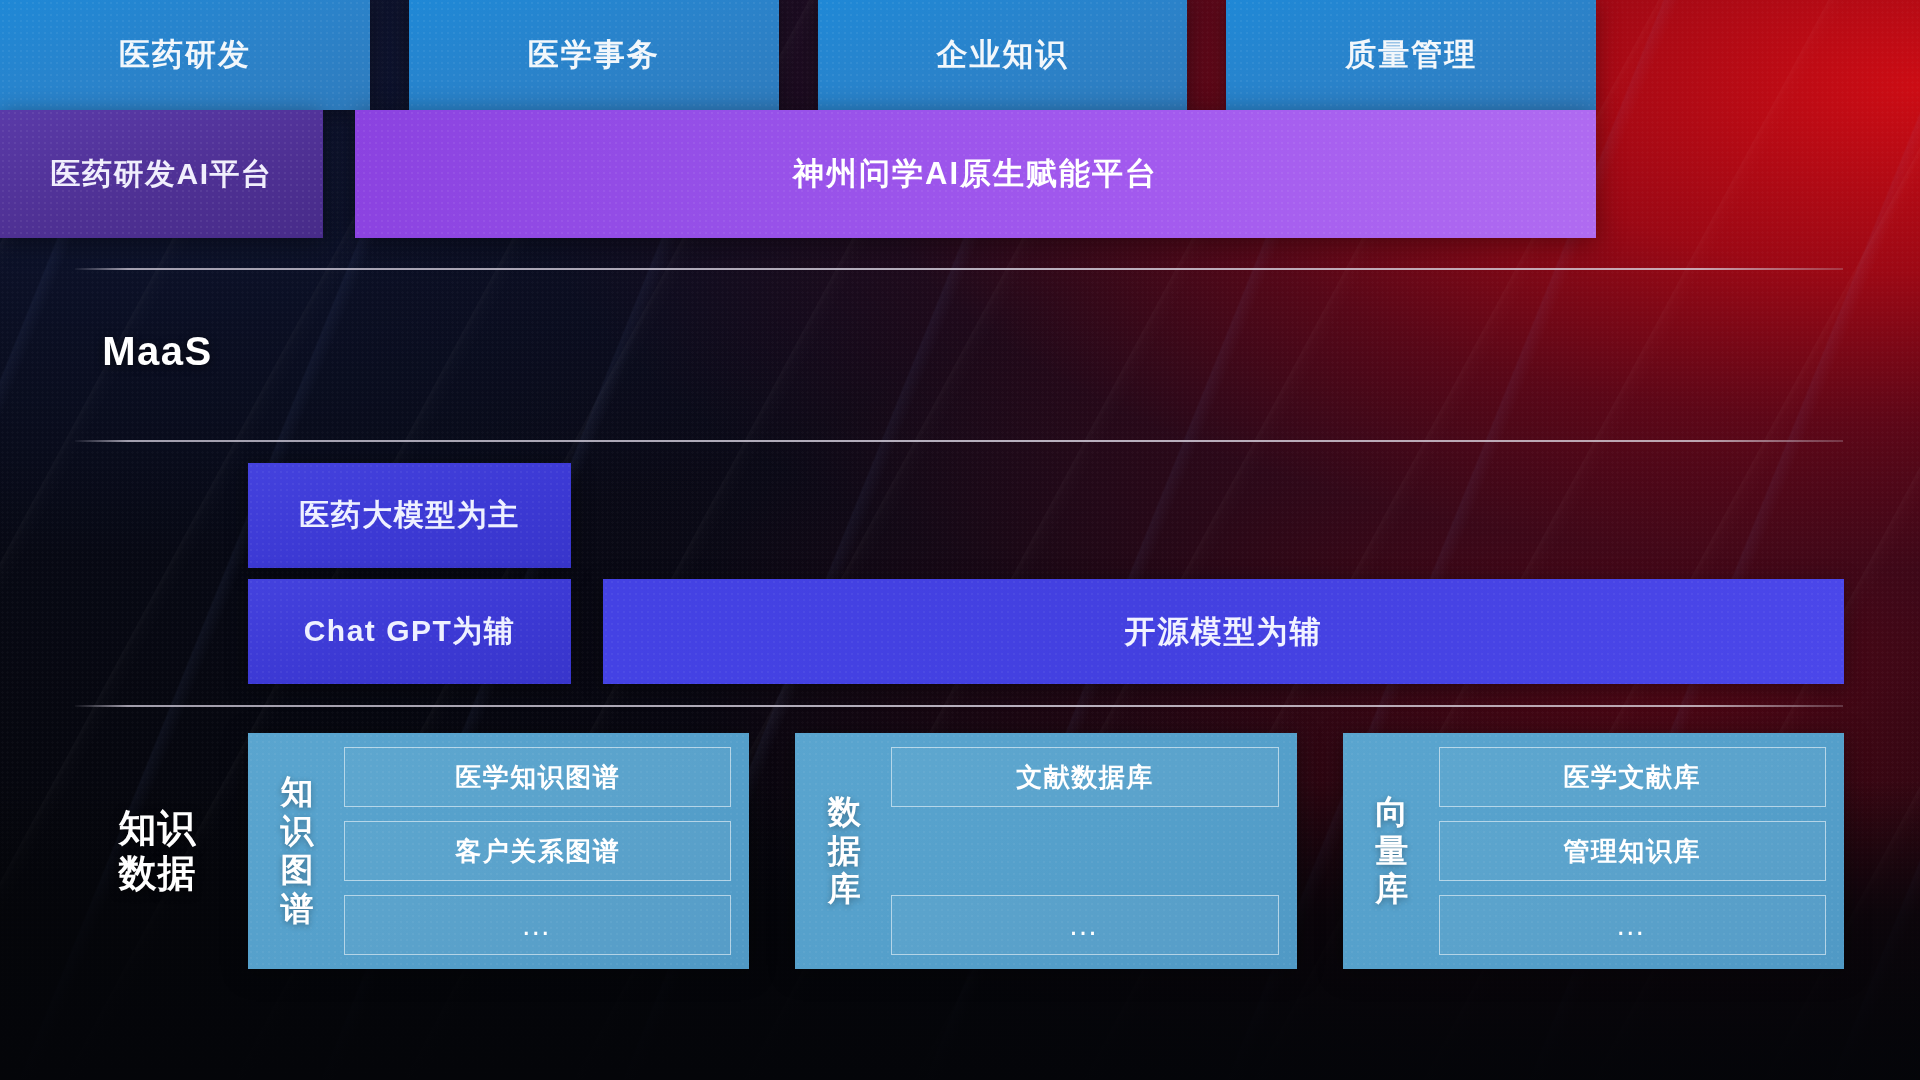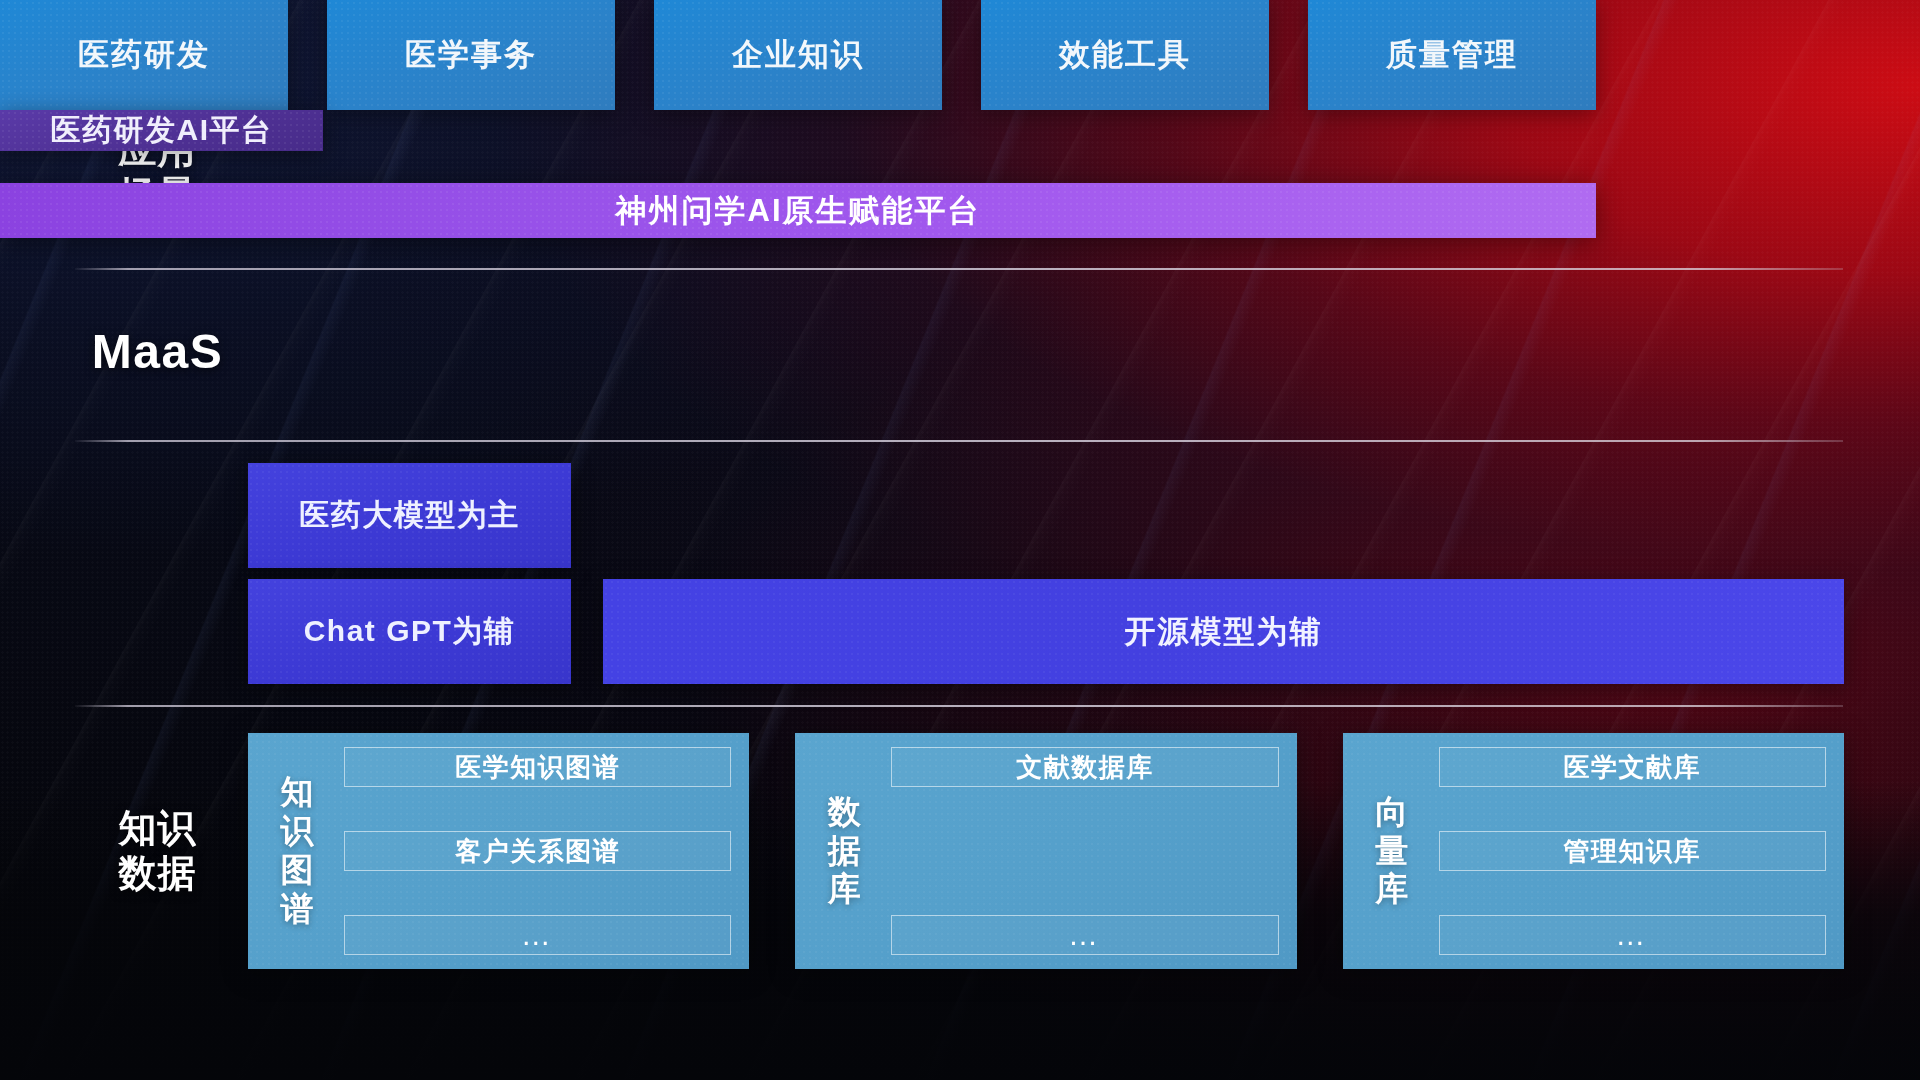--- a/index.html
+++ b/index.html
@@ -73,21 +73,21 @@
     width: 165px;
     color: #ffffff;
     font-weight: bold;
     text-align: center;
     line-height: 1.18;
     letter-spacing: 1px;
     text-shadow: 0 2px 10px rgba(0,0,0,.6);
     white-space: pre-line;
   }
   .row-label.cn { font-size: 38px; }
-  .row-label.en { font-size: 48px; letter-spacing: 1.5px; }
+  .row-label.en { font-size: 40px; letter-spacing: 1.5px; }
 
   .divider {
     position: absolute;
     left: 75px;
     width: 1768px;
     height: 2px;
     background: linear-gradient(90deg, rgba(190,185,205,0.05) 0%, rgba(205,200,215,0.78) 3%, rgba(212,206,220,0.85) 55%, rgba(215,205,215,0.80) 92%, rgba(200,190,205,0.25) 100%);
   }
 
   
@@ -106,21 +106,21 @@
   .scene-box::after {
     content: "";
     position: absolute; inset: 0;
     background-image: radial-gradient(rgba(255,255,255,0.10) 1px, transparent 1.2px);
     background-size: 6px 6px;
     opacity: .55;
     pointer-events: none;
   }
 
   
-  .maas-row { top: 288px; left: 248px; width: 1596px; height: 128px; display: flex; gap: 32px; flex-direction: column; }
+  .maas-row { top: 288px; left: 248px; width: 1596px; height: 128px; display: flex; gap: 32px; }
   .maas-left {
     width: 323px;
     display: flex; align-items: center; justify-content: center;
     background: linear-gradient(165deg, #5a3aa8 0%, #4e3093 60%, #472b89 100%);
     color: #f0eefc;
     font-size: 30px; font-weight: bold; letter-spacing: 1.5px;
     box-shadow: 0 4px 22px rgba(0,0,0,.38);
     position: relative;
   }
   .maas-right {
@@ -199,21 +199,21 @@
     text-shadow: 0 2px 6px rgba(0,0,0,.30);
     position: relative; z-index: 2;
   }
   .kd-chips {
     flex: 1 1 auto;
     display: flex; flex-direction: column; justify-content: space-between;
     margin-left: 14px;
     position: relative; z-index: 2;
   }
   .kd-chip {
-    height: 40px;
+    height: 60px;
     border: 1px solid rgba(255,255,255,0.55);
     display: flex; align-items: center; justify-content: center;
     color: #ffffff;
     font-size: 26px; font-weight: bold; letter-spacing: 1.5px;
     background: rgba(255,255,255,0.035);
   }
   .kd-chip.dots { font-size: 30px; letter-spacing: 4px; font-weight: normal; }
 </style>
 </head>
 <body>
@@ -233,23 +233,20 @@
 
     <div class="scene-row">
       <div class="scene-box">
         <span>医药研发</span>
       </div>
       <div class="scene-box">
         <span>医学事务</span>
       </div>
       <div class="scene-box">
         <span>企业知识</span>
-      </div>
-      <div class="scene-box">
-        <span>效能工具</span>
       </div>
       <div class="scene-box">
         <span>质量管理</span>
       </div>
     </div>
 
     <div class="divider" style="top:268px;"></div>
 
     <div class="row-label en" style="top:288px;height:128px;display:flex;align-items:center;justify-content:center;">MaaS</div>
 

